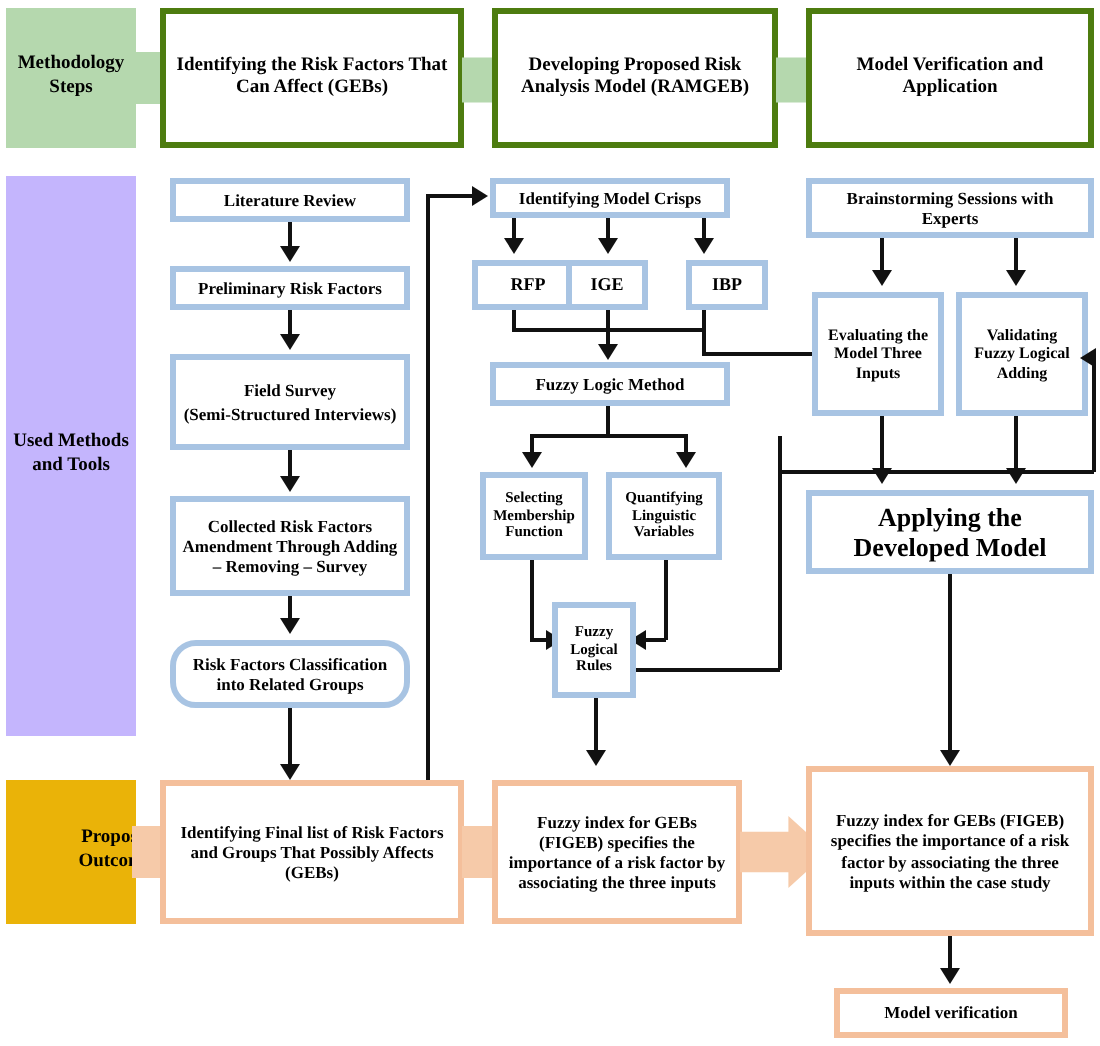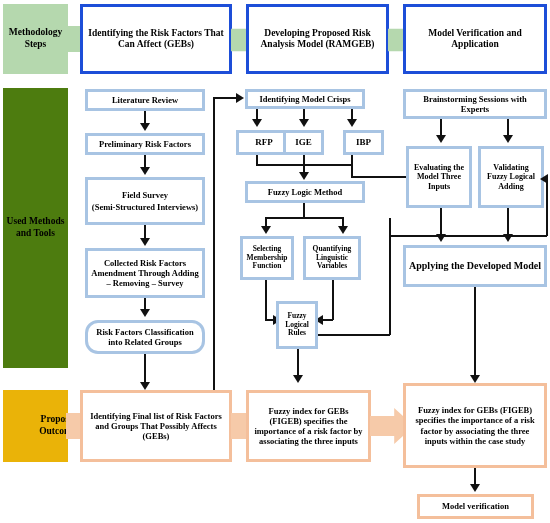--- a/index.html
+++ b/index.html
@@ -26,24 +26,24 @@
     background:#ffffff;
   }
   .node .txt{display:block;padding:1px 3px;}
   
   .band{
     position:absolute;box-sizing:border-box;
     display:flex;align-items:center;justify-content:center;
     text-align:center;font-weight:bold;line-height:1.25;
   }
   .band-green{background:#b5d8ae;}
-  .band-blue{background:#4d7c0f;justify-content:center;}
+  .band-blue{background:#c4b5fd;justify-content:center;}
   .band-orange{background:#eab308;padding-left:48px;}
   
-  .green-node{border:3px solid #1d4ed8;}
+  .green-node{border:3px solid #4d7c0f;}
   .blue-node{border:3px solid #a8c4e3;}
   .orange-node{border:3px solid #f4bf9b;}
   
   .conn{position:absolute;}
   .bar-green{background:#b5d8ae;}
   .bar-orange{background:#f6caa9;}
   .arrow-green{
     background:#b5d8ae;
     clip-path:polygon(0% 22%,55% 22%,55% 0%,100% 50%,55% 100%,55% 78%,0% 78%);
   }
@@ -220,21 +220,21 @@
   <div class="ln hln" style="left:556px;top:178px;width:0px;"></div>
   <div class="ln hln" style="left:544px;top:178px;width:4px;"></div>
   <div class="ah ah-left" style="left:540px;top:174px;"></div>
   <div class="ln hln" style="left:389px;top:235px;width:158px;"></div>
 
   <div class="ln vln" style="left:440px;top:208px;height:30px;"></div>
   <div class="ah ah-down" style="left:436px;top:234px;"></div>
   <div class="ln vln" style="left:507px;top:208px;height:30px;"></div>
   <div class="ah ah-down" style="left:503px;top:234px;"></div>
 
-  <div class="node blue-node" style="left:403px;top:245px;width:144px;height:42px;font-size:10px;">
+  <div class="node blue-node" style="left:403px;top:245px;width:144px;height:42px;font-size:13px;">
     <span class="txt">Applying the Developed Model</span>
   </div>
 
   <div class="ln vln" style="left:474px;top:287px;height:90px;"></div>
   <div class="ah ah-down" style="left:470px;top:375px;"></div>
 
   <div class="conn bar-orange" style="left:66px;top:413px;width:16px;height:26px;"></div>
 
   <div class="node orange-node" style="left:80px;top:390px;width:152px;height:72px;font-size:8.5px;">
     <span class="txt">Identifying Final list of Risk Factors and Groups That Possibly Affects (GEBs)</span>

